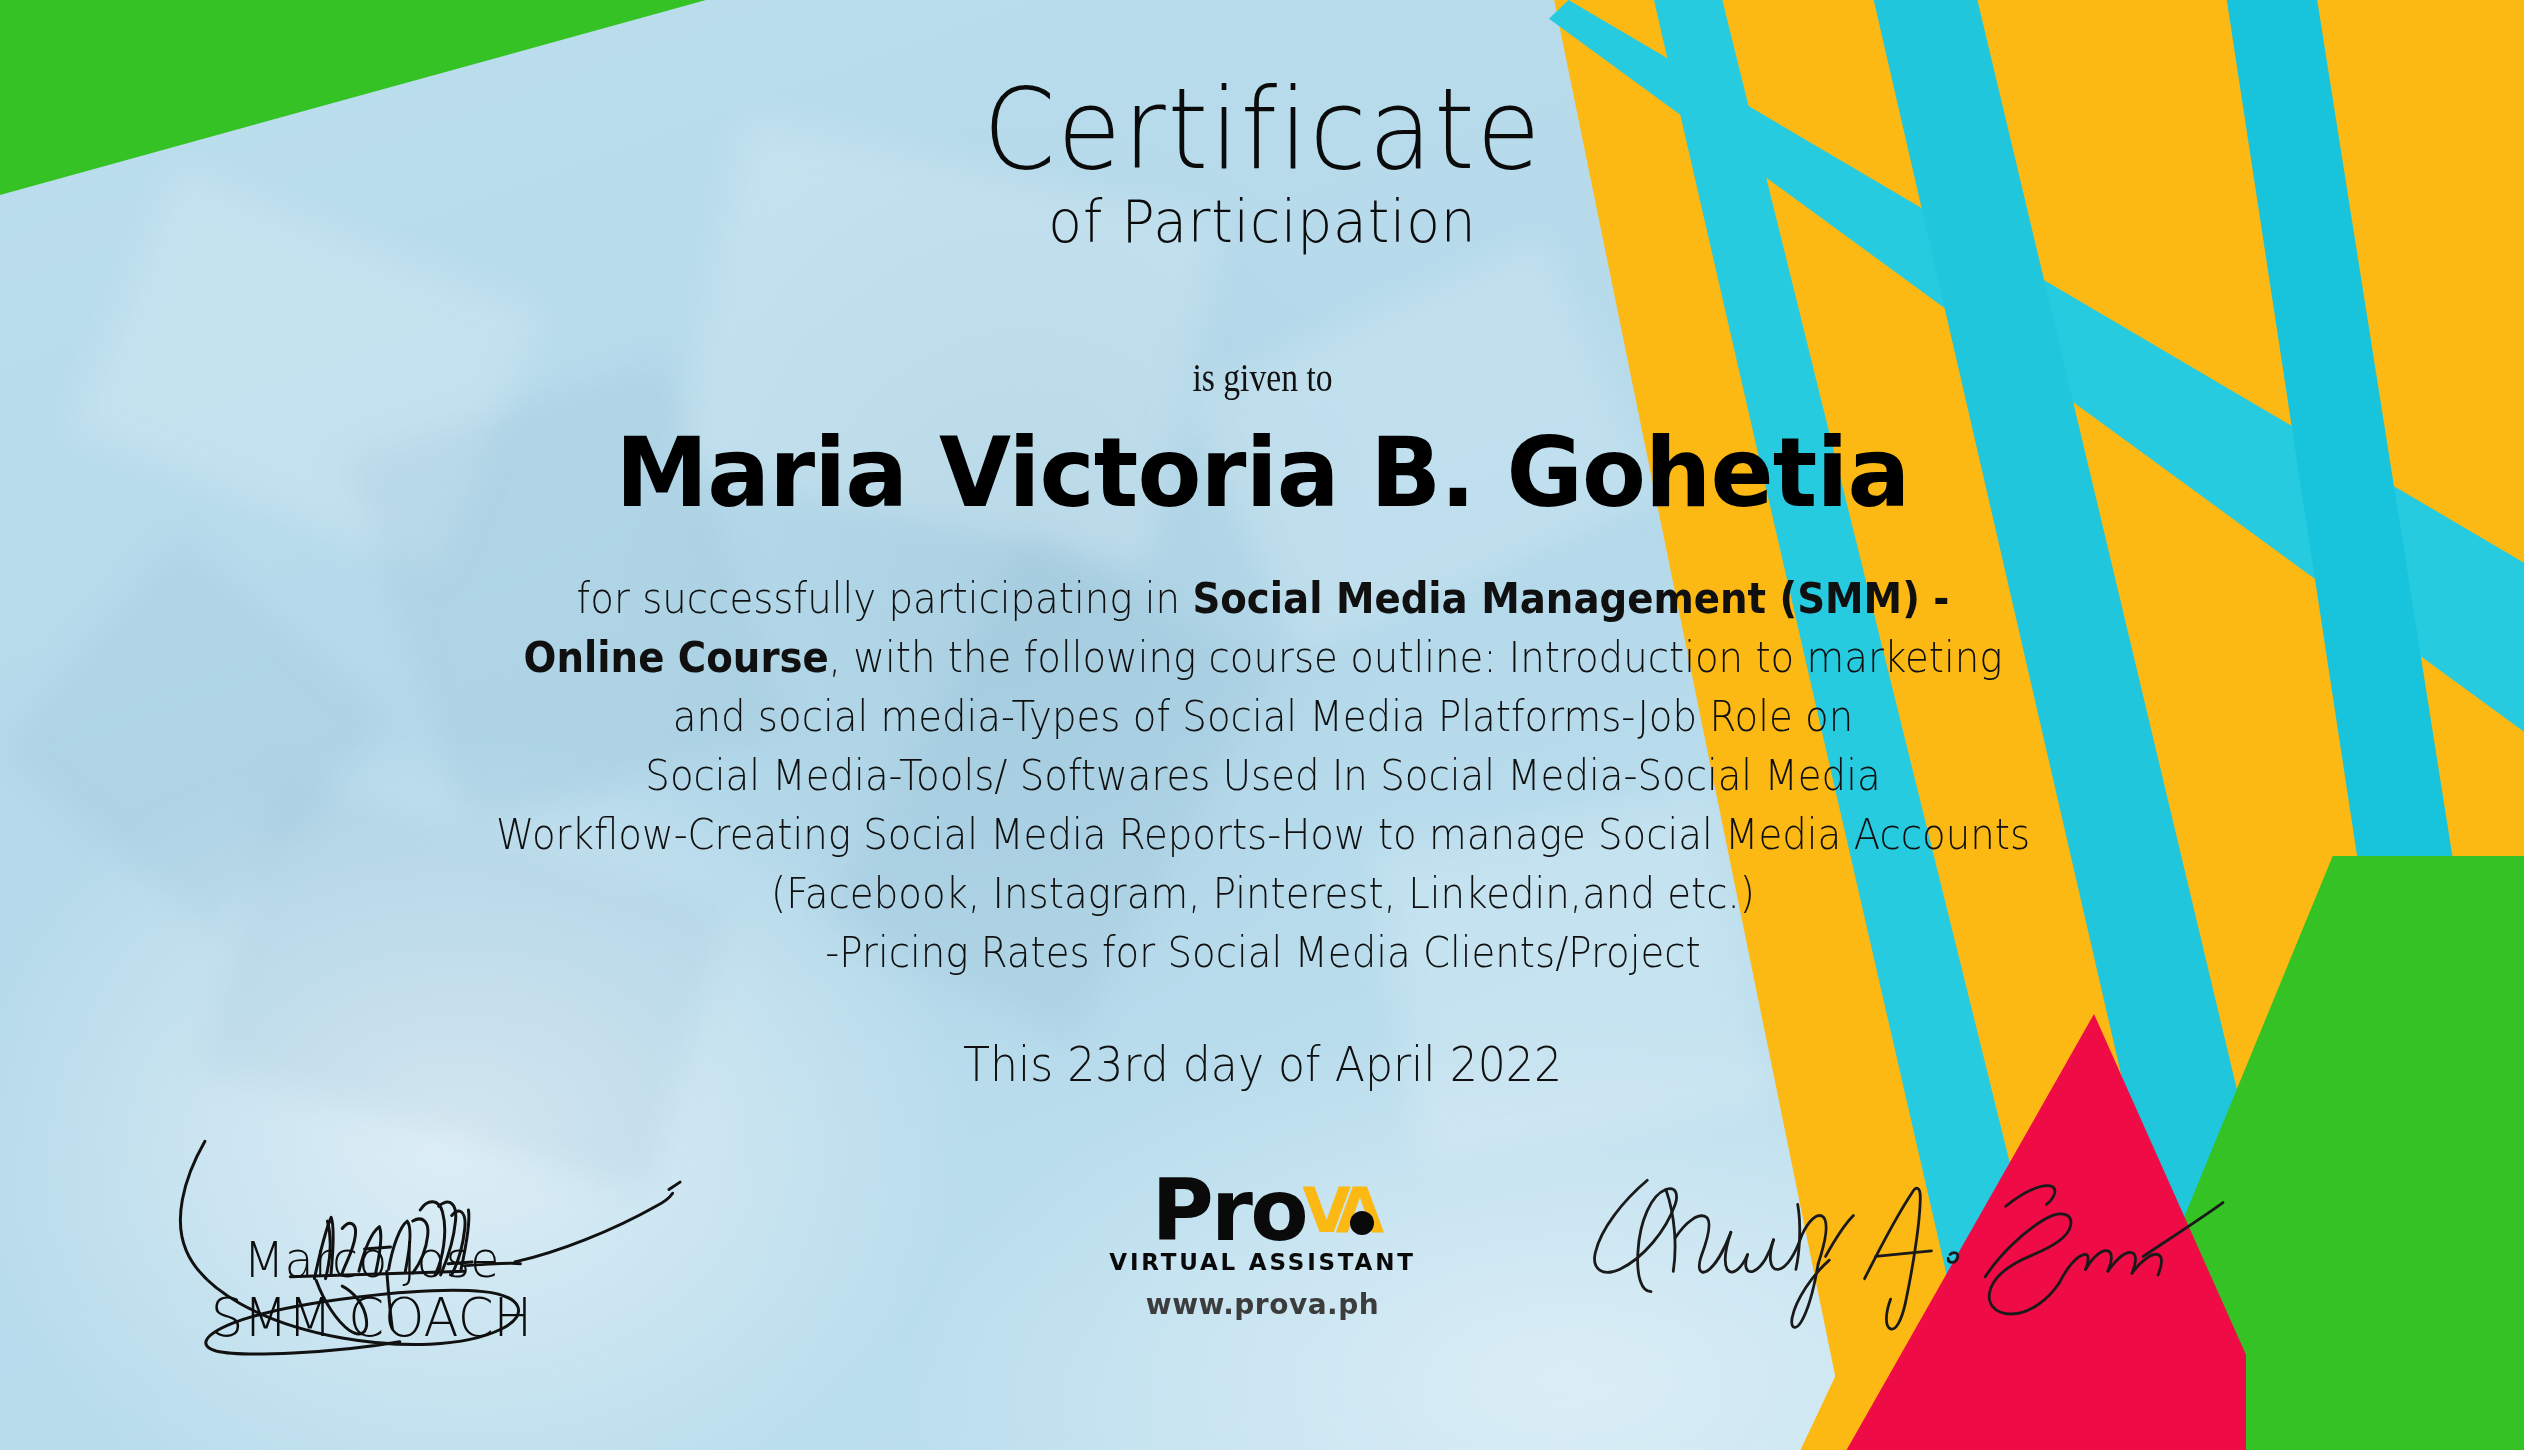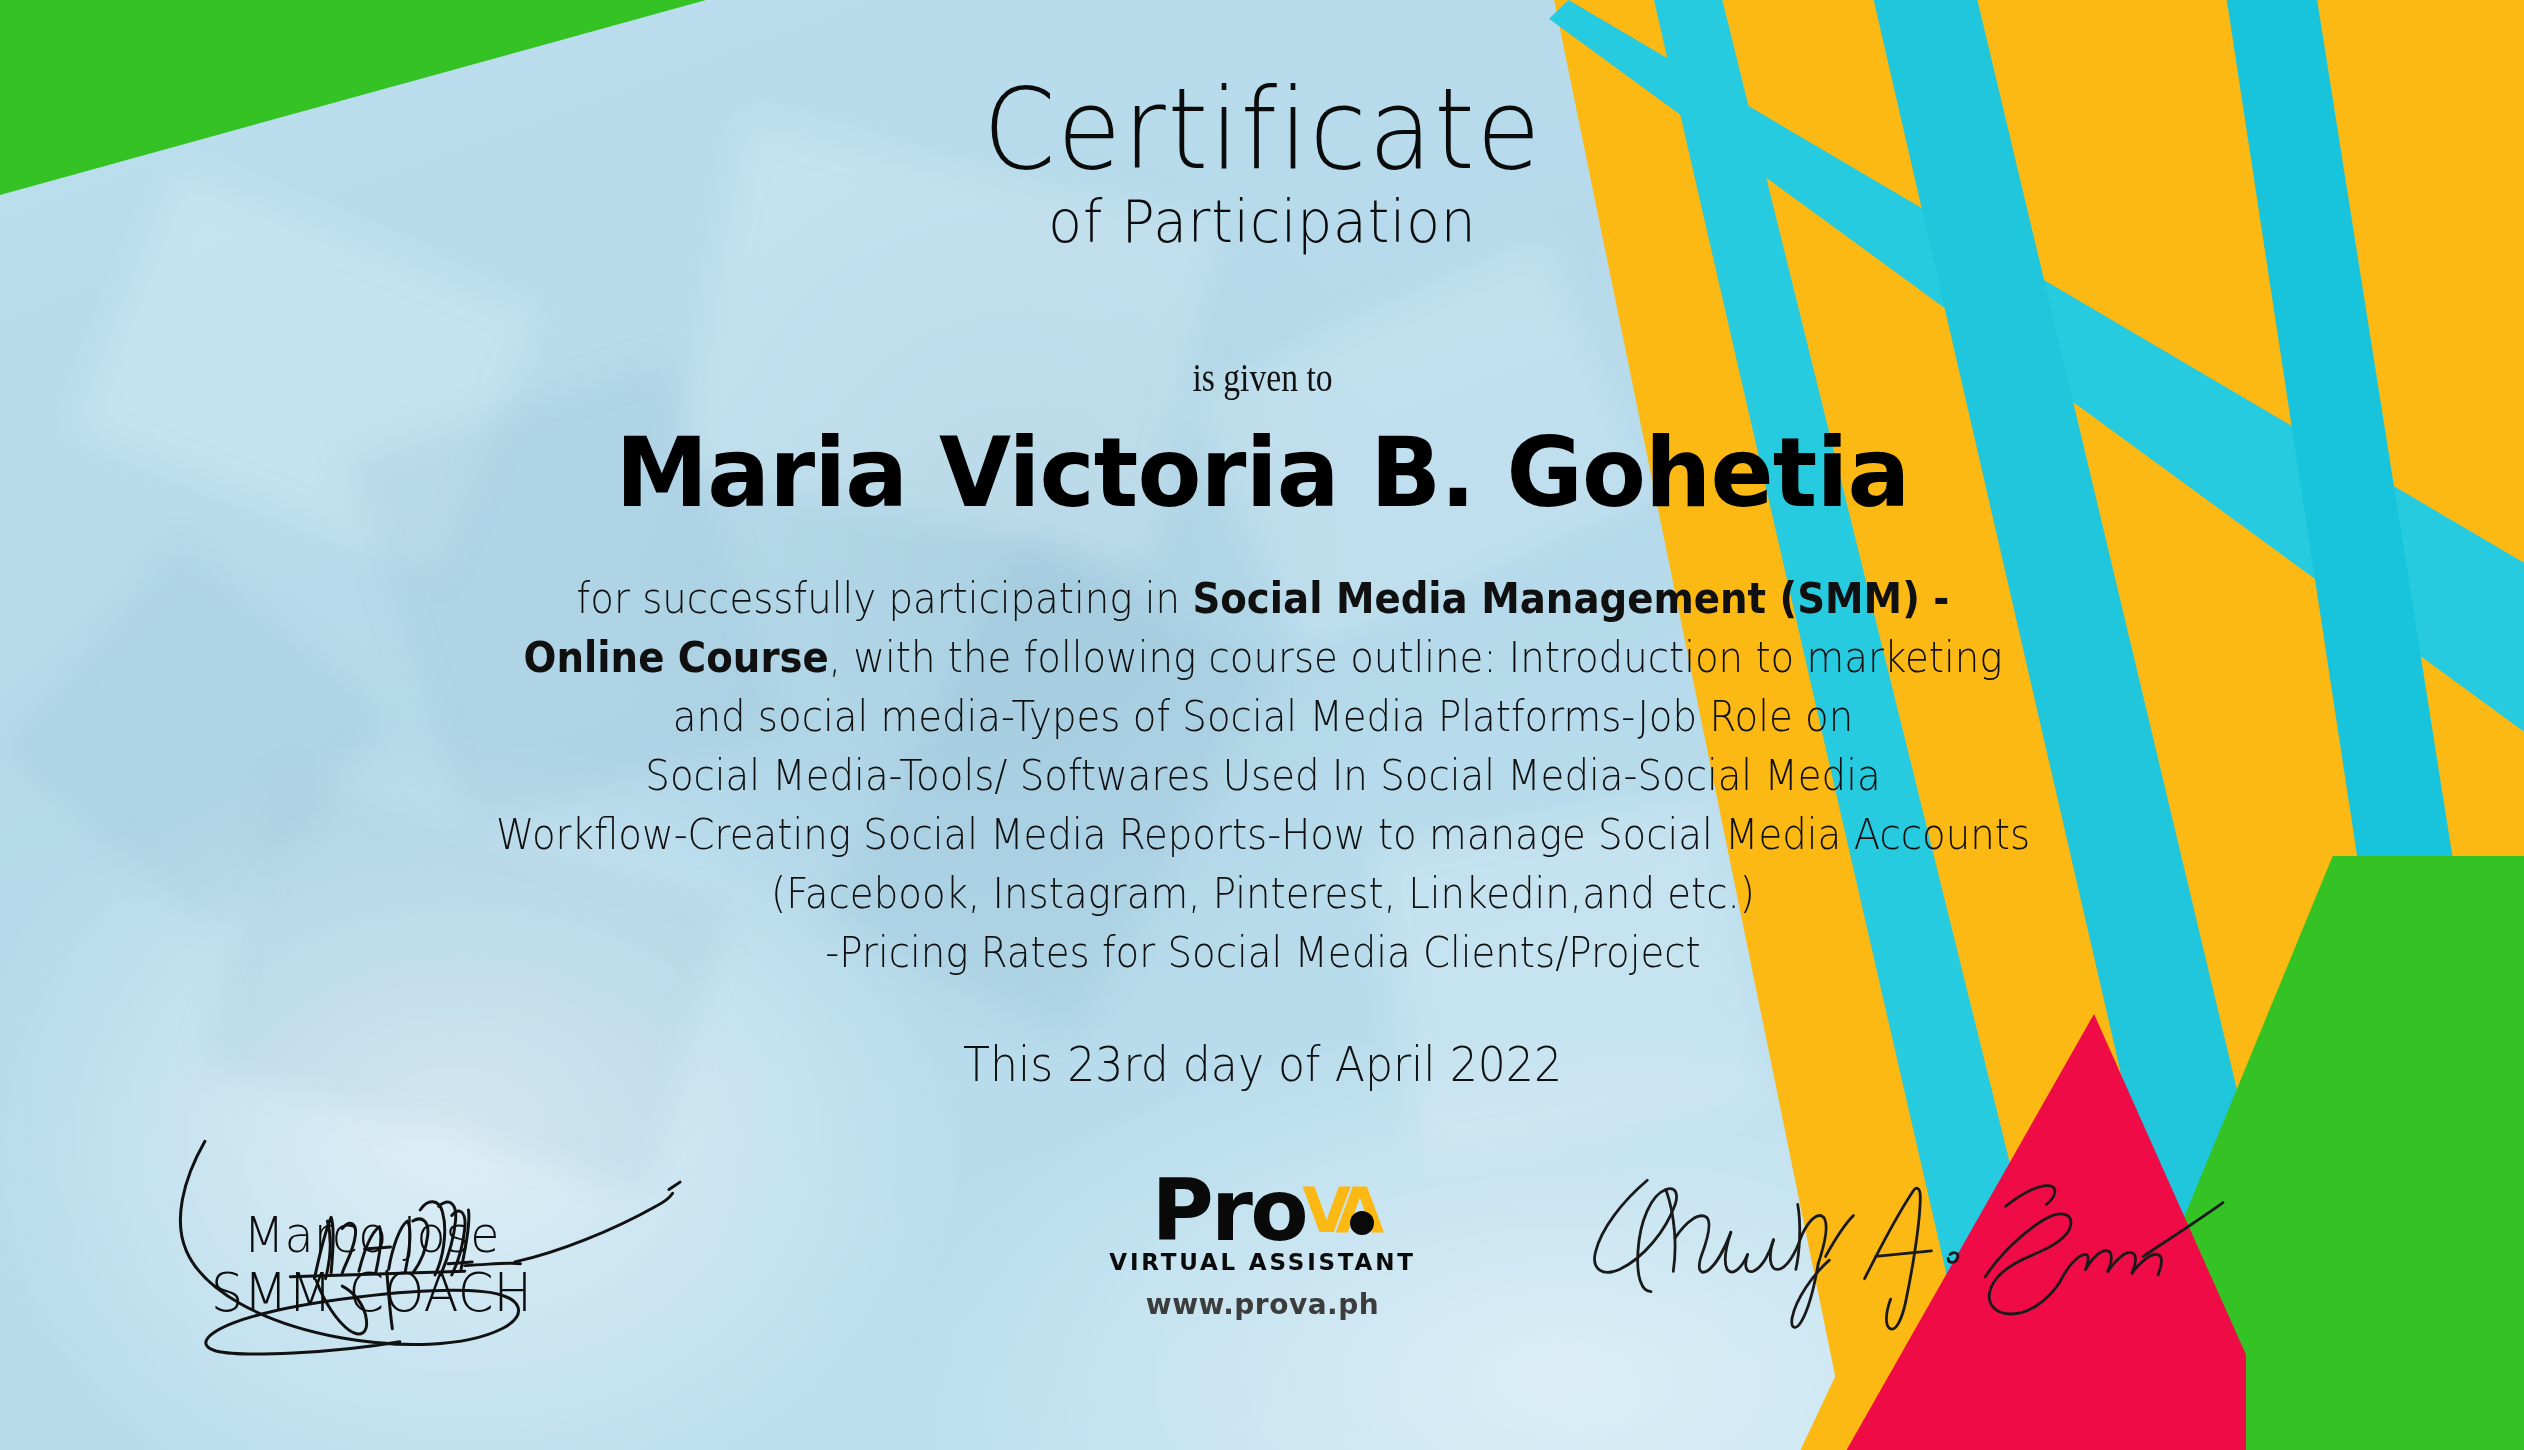--- a/index.html
+++ b/index.html
@@ -222,21 +222,21 @@
     transform:scaleX(.95);
   }
   .sig-role{
     font-family:"DejaVu Sans",sans-serif;
     font-weight:300;
     font-size:54px;
     color:#0d0d0d;
     line-height:1.12;
     transform:scaleX(.95);
   }
-  .sig-left .sig-text{position:relative;margin-top:64px;}
+  .sig-left .sig-text{position:relative;margin-top:89px;}
   .sig-right .sig-text{position:relative;margin-top:123px;}
 </style>
 </head>
 <body>
 
 <div id="cert">
 
   <div class="bg-base"></div>
   <div class="bg-facets">
     <div class="facet" style="left:112px;top:232px;width:390px;height:279px;transform:rotate(22deg);"></div>

